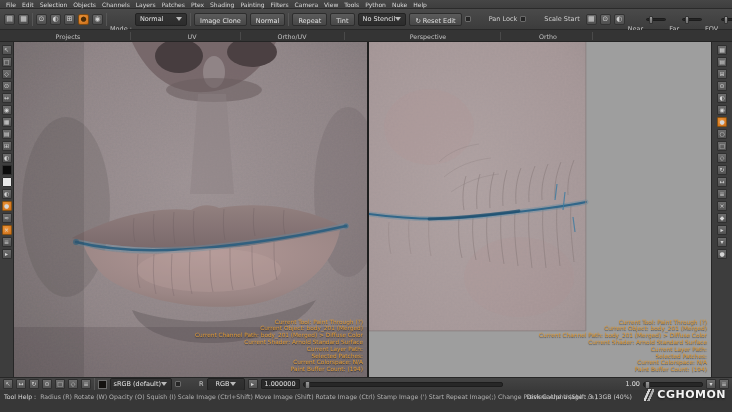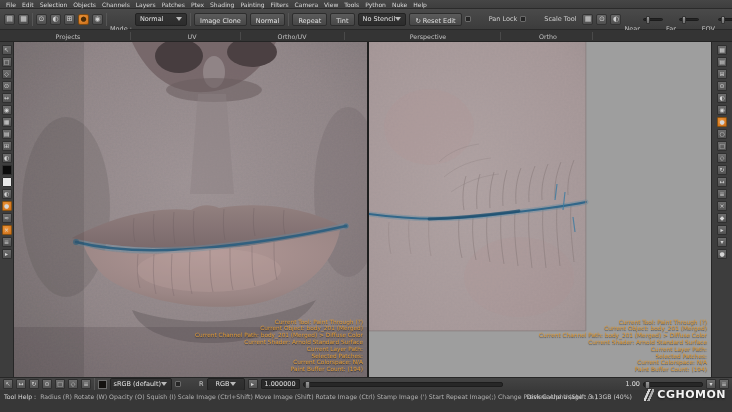--- a/index.html
+++ b/index.html
@@ -148,21 +148,21 @@
     <div class="tbtn">
       <span style="margin-right:2px">↻</span>
       <span>Reset Edit</span>
     </div>
     <div class="chkrow">
       <span class="chk"></span>
       <span>Pan Lock</span>
     </div>
     <div class="chkrow">
       <span class="chk"></span>
-      <span>Scale Tool</span>
+      <span>Scale Start</span>
     </div>
     <span class="spacer"></span>
     <span class="ti">▦</span>
     <span class="ti">⊙</span>
     <span class="ti">◐</span>
     <span class="tlabel">Near</span>
     <div class="slider">
         <div class="h"></div>
       </div>
     <span class="tlabel">Far</span>

